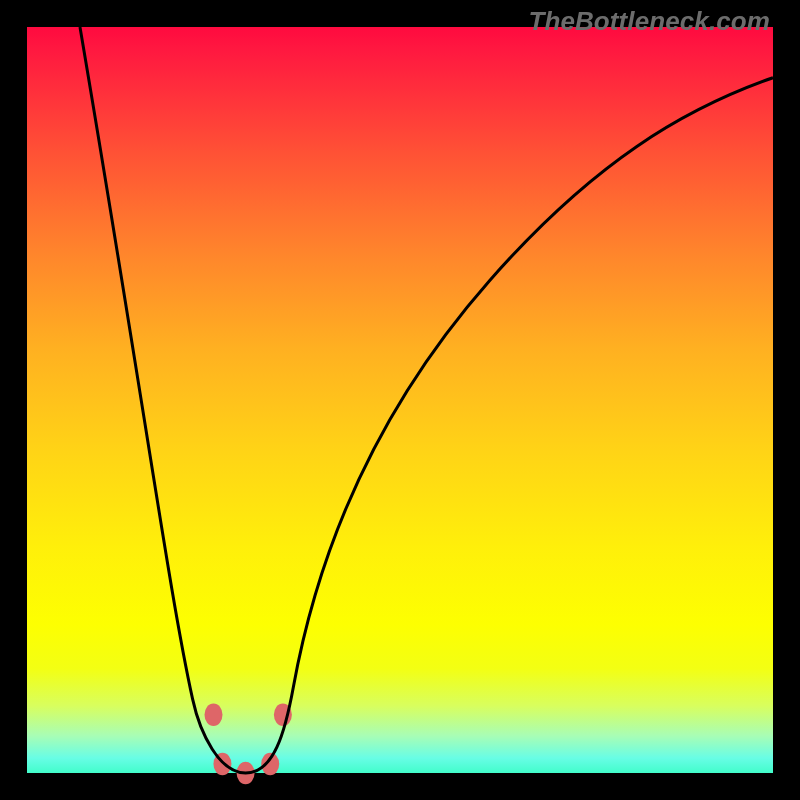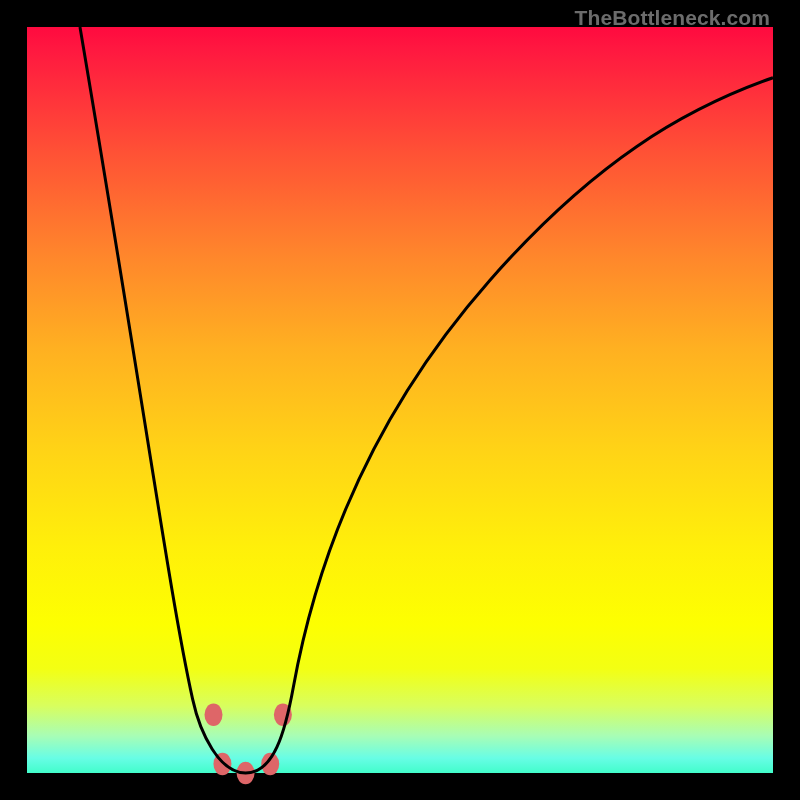--- a/index.html
+++ b/index.html
@@ -31,25 +31,26 @@
       #a8fdb5 95%,
       #68fde5 98%,
       #42fdcb 100%
     );
   }
   .watermark {
     position: absolute;
     right: 30px;
     top: 6px;
     font-family: Arial, Helvetica, sans-serif;
-    font-size: 21px;
+    font-size: 26px;
     font-weight: 600;
     color: #6c6c6c;
     letter-spacing: 0.1px;
     user-select: none;
+    font-style: italic;
   }
   svg.curve {
     position: absolute;
     left: 27px;
     top: 27px;
     width: 746px;
     height: 746px;
     overflow: visible;
   }
 </style>

